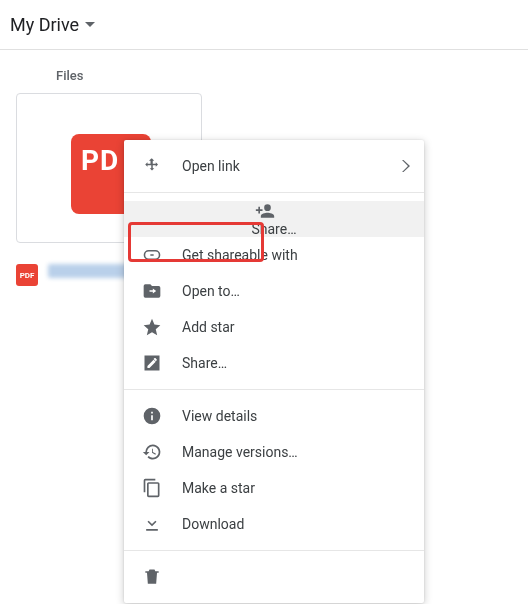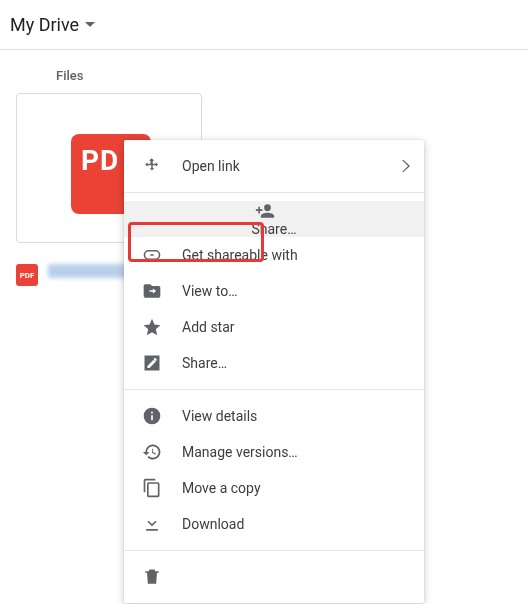--- a/index.html
+++ b/index.html
@@ -205,21 +205,21 @@
     </span>
     <span>Get shareable with</span>
   </div>
 
   <div class="menu-item">
     <span class="icon">
       <svg width="20" height="20" viewBox="0 0 24 24">
           <path fill="#5f6368" d="M20 6h-8l-2-2H4a2 2 0 00-2 2v12a2 2 0 002 2h16a2 2 0 002-2V8a2 2 0 00-2-2zm-7 9v-2H9v-2h4V9l4 3-4 3z"></path>
         </svg>
     </span>
-    <span>View to…</span>
+    <span>Open to…</span>
   </div>
 
   <div class="menu-item">
     <span class="icon">
       <svg width="20" height="20" viewBox="0 0 24 24">
           <path fill="#5f6368" d="M12 2l2.9 6.9L22 10l-5.5 4.8L18.2 22 12 18.3 5.8 22l1.7-7.2L2 10l7.1-1.1L12 2z"></path>
         </svg>
     </span>
     <span>Add star</span>
   </div>
@@ -252,21 +252,21 @@
     </span>
     <span>Manage versions…</span>
   </div>
 
   <div class="menu-item">
     <span class="icon">
       <svg width="20" height="20" viewBox="0 0 24 24">
           <path fill="#5f6368" d="M16 1H4a2 2 0 00-2 2v14h2V3h12V1zm3 4H8a2 2 0 00-2 2v14a2 2 0 002 2h11a2 2 0 002-2V7a2 2 0 00-2-2zm0 16H8V7h11v14z"></path>
         </svg>
     </span>
-    <span>Move a copy</span>
+    <span>Make a star</span>
   </div>
 
   <div class="menu-item">
     <span class="icon">
       <svg width="20" height="20" viewBox="0 0 24 24">
           <path fill="#5f6368" d="M19 18H5v2h14v-2zM12 2L12 12 8 8l-1.4 1.4L12 14.8l5.4-5.4L16 8l-4 4V2z"></path>
         </svg>
     </span>
     <span>Download</span>
   </div>

